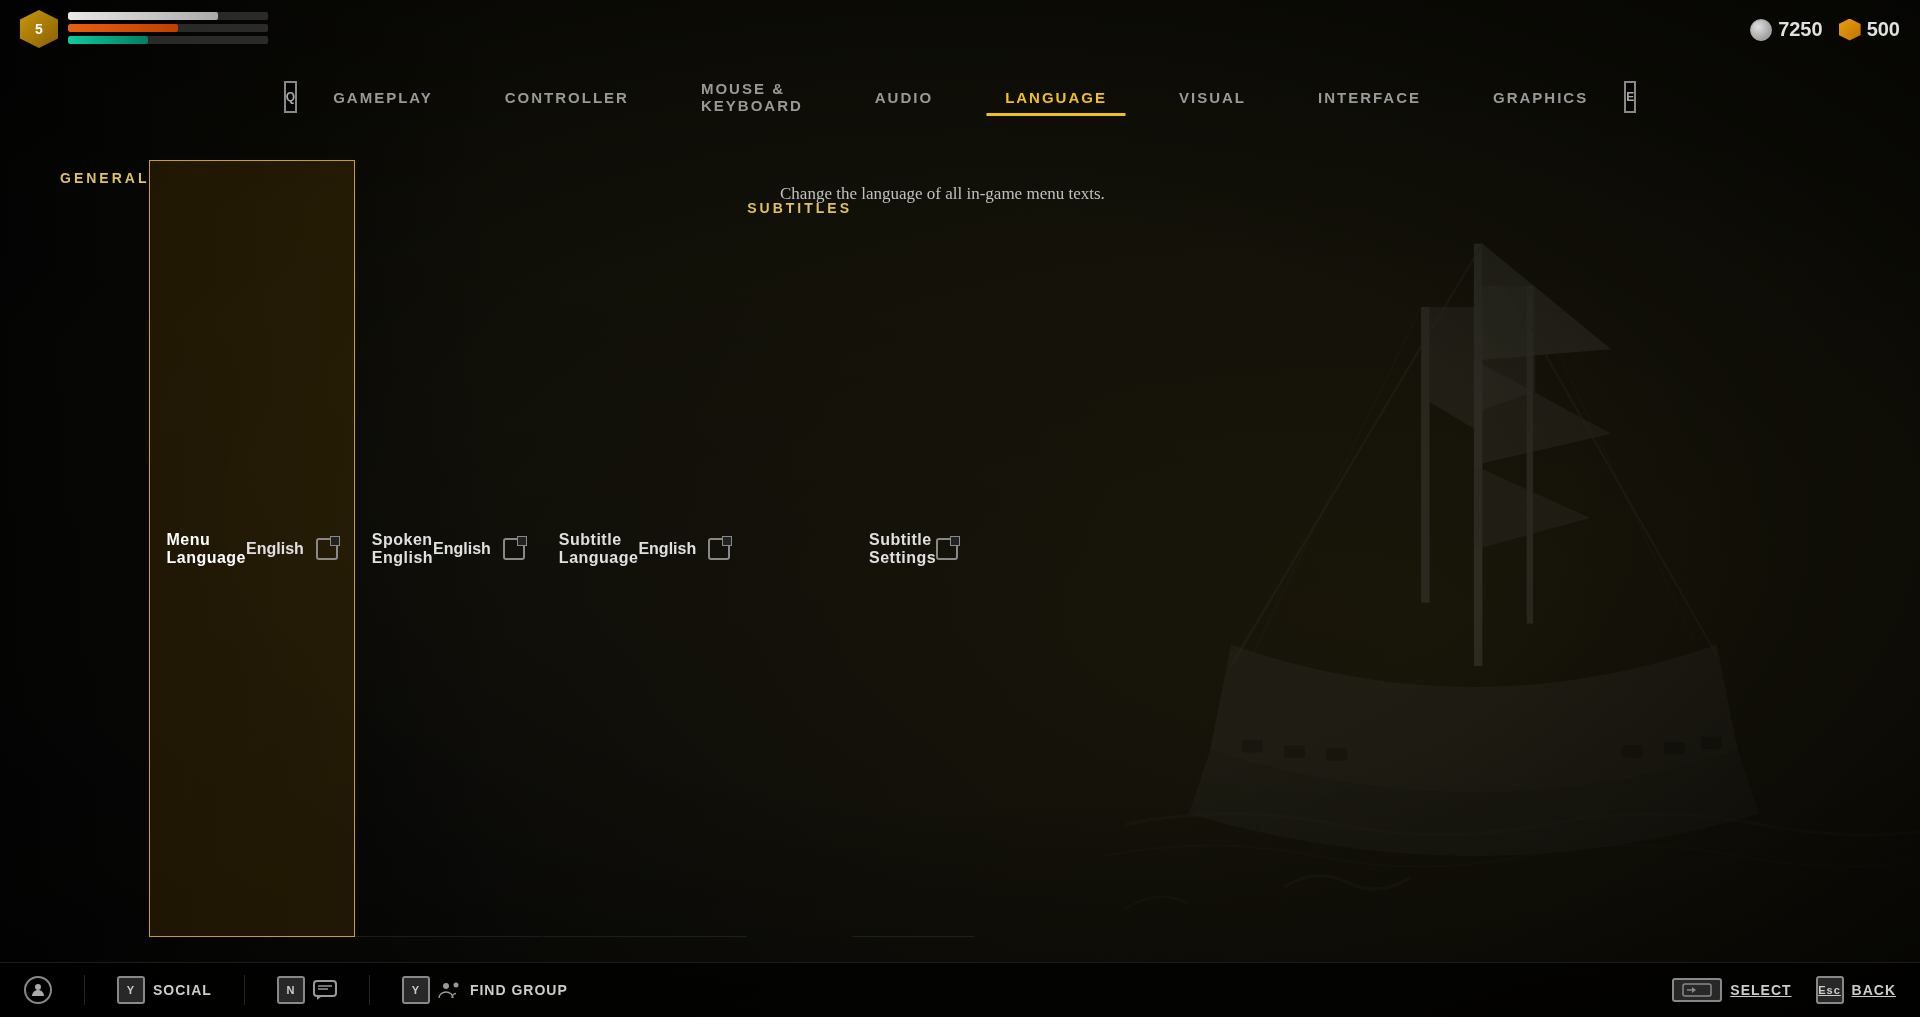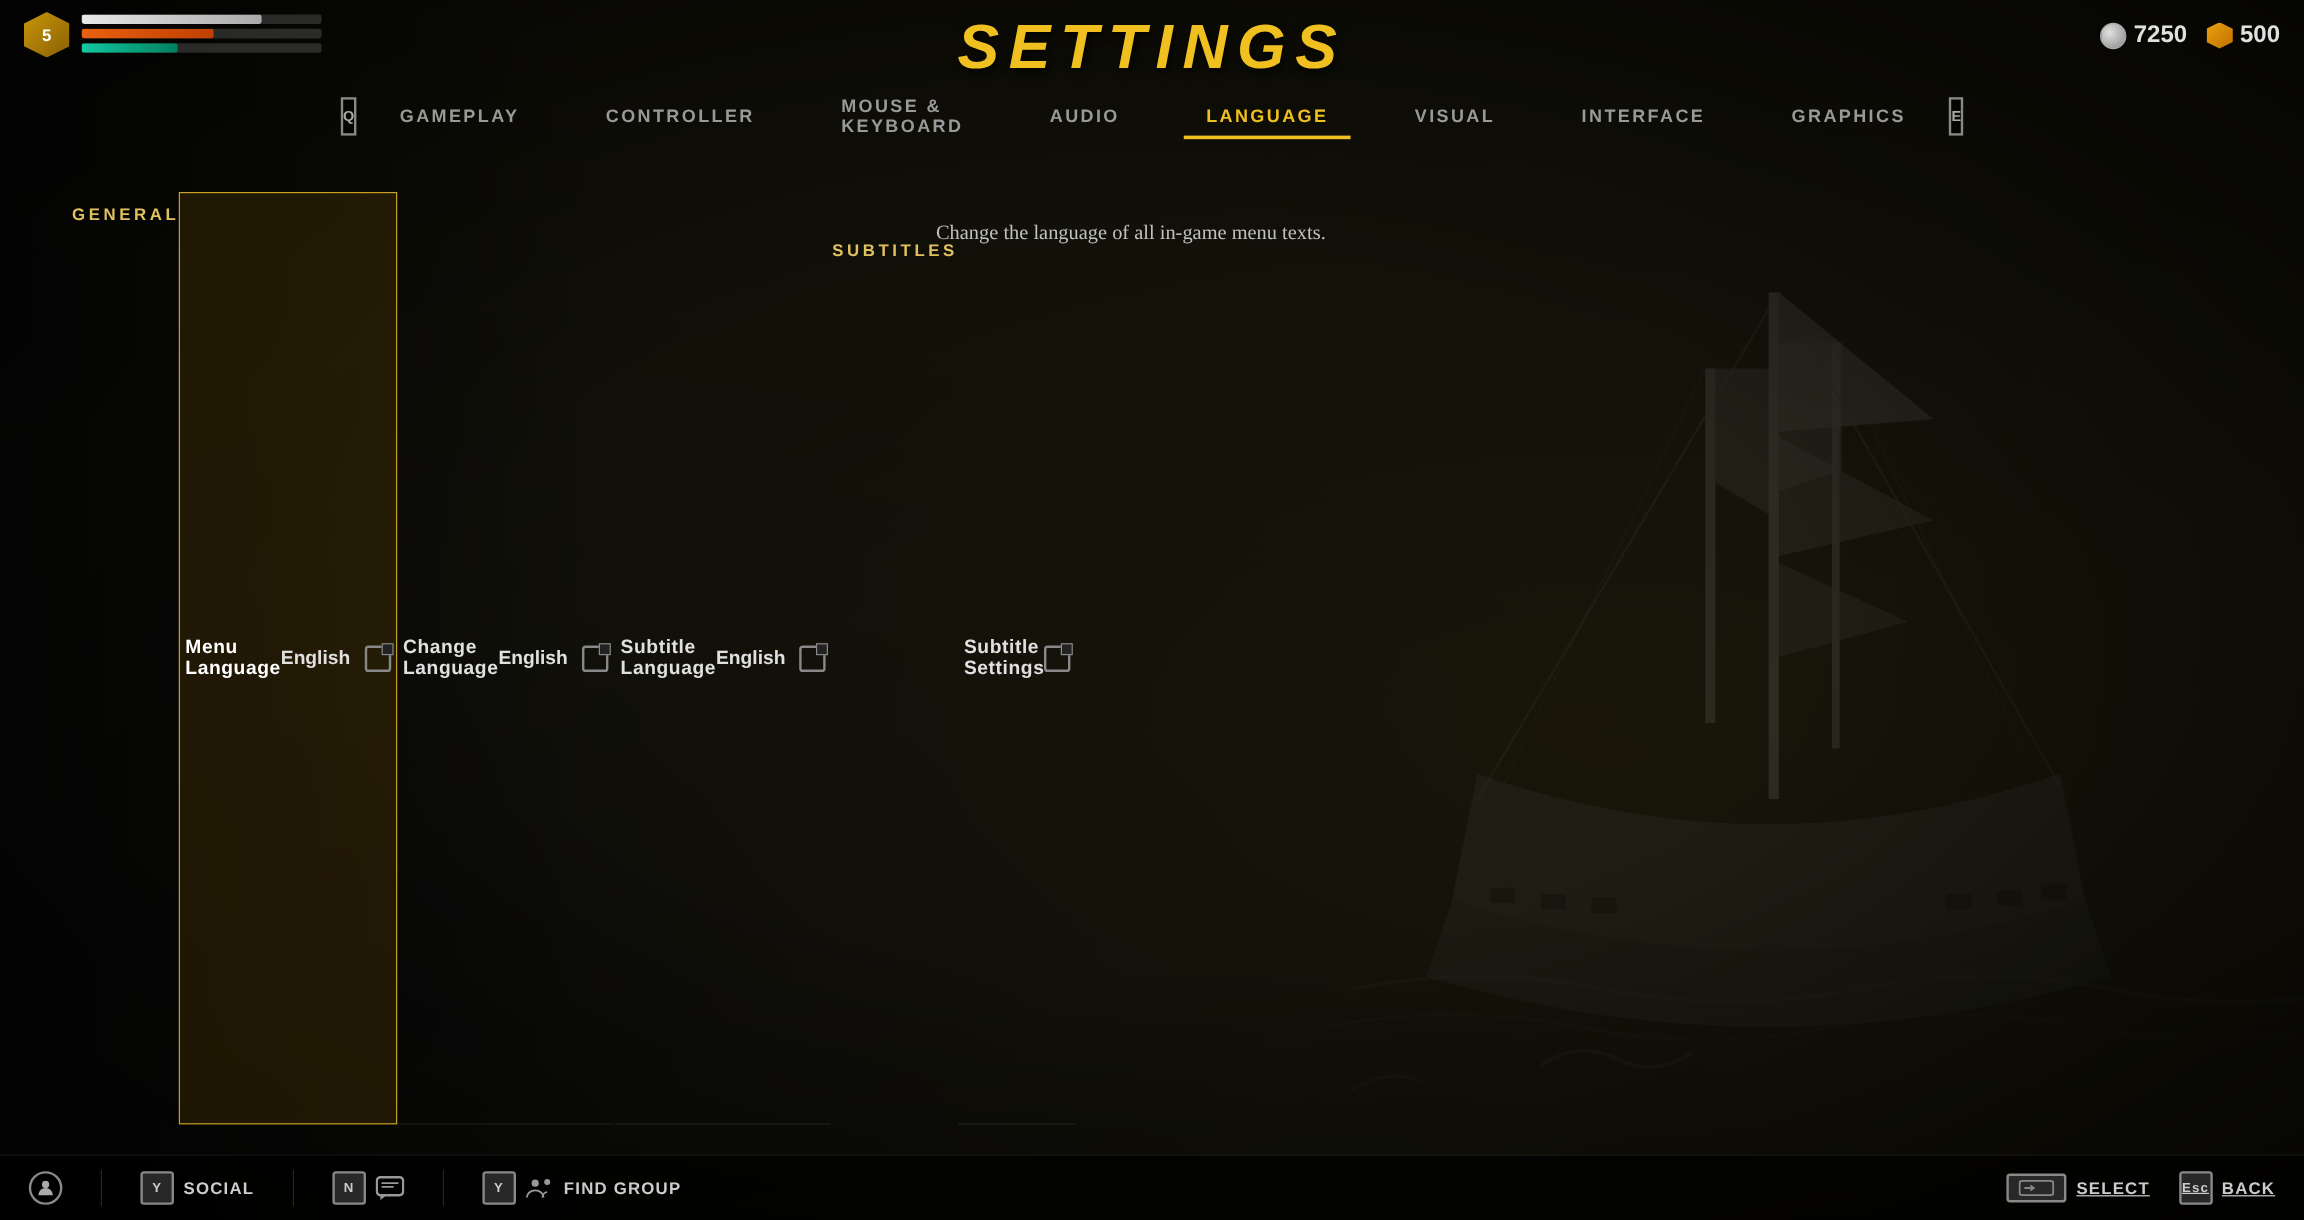--- a/index.html
+++ b/index.html
@@ -249,21 +249,21 @@
       height: 1px;
       background: linear-gradient(to right, #888, transparent);
       margin-bottom: 6px;
     }
 
     
     .setting-row {
       display: flex;
       align-items: center;
       justify-content: space-between;
-      padding: 14px 4px;
+      padding: 14px 16px;
       width: 640px;
       cursor: pointer;
       border: 1px solid transparent;
       position: relative;
     }
 
     .setting-row.active {
       background: rgba(180, 130, 0, 0.15);
       border: 1.5px solid #c8a020;
     }
@@ -511,21 +511,20 @@
         <div class="bar-fill-orange"></div>
       </div>
     </div>
     <div class="bar-row">
       <div class="bar-track">
         <div class="bar-fill-teal"></div>
       </div>
     </div>
   </div>
 
-  <div class="page-title">SETTINGS</div>
 
   <div class="currency-display">
     <div class="currency-item">
       <div class="coin-silver"></div>
       <span>7250</span>
     </div>
     <div class="currency-item">
       <div class="coin-gold"></div>
       <span>500</span>
     </div>
@@ -554,21 +553,21 @@
 
     <div class="setting-row active">
       <span class="setting-name">Menu Language</span>
       <div class="setting-value-group">
         <span class="setting-value">English</span>
         <div class="setting-icon"></div>
       </div>
     </div>
 
     <div class="setting-row">
-      <span class="setting-name">Change Language</span>
+      <span class="setting-name">Spoken English</span>
       <div class="setting-value-group">
         <span class="setting-value">English</span>
         <div class="setting-icon"></div>
       </div>
     </div>
 
     <div class="setting-row">
       <span class="setting-name">Subtitle Language</span>
       <div class="setting-value-group">
         <span class="setting-value">English</span>

